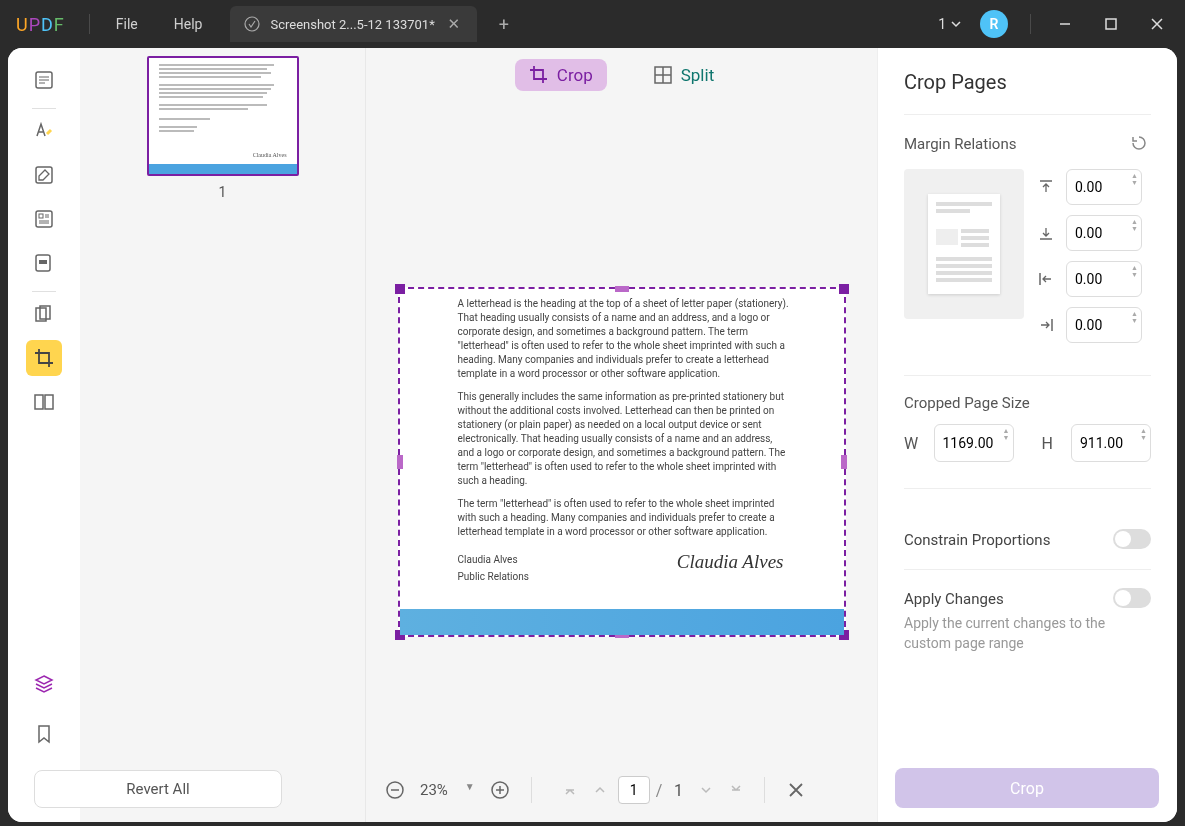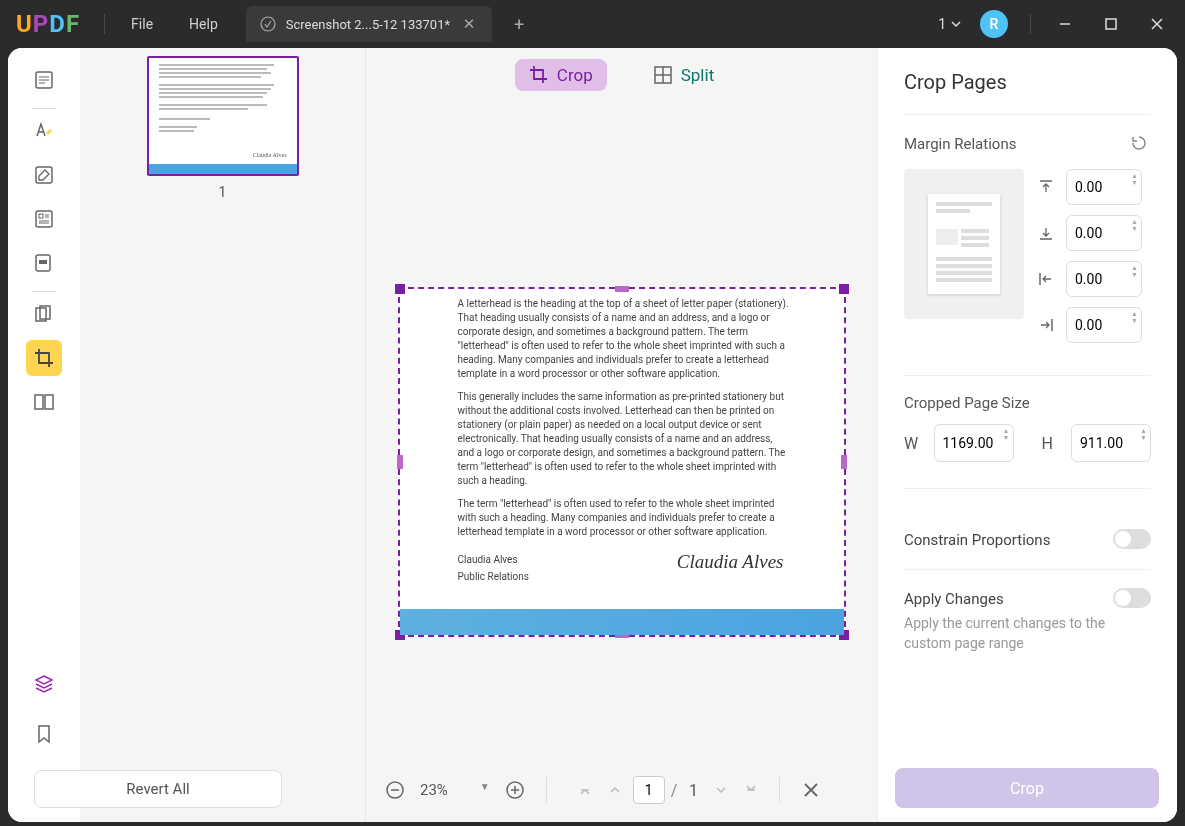--- a/index.html
+++ b/index.html
@@ -1,18 +1,18 @@
 <!DOCTYPE html>
 <html><head>
 <meta charset="utf-8">
 <style>
 *{box-sizing:border-box;margin:0;padding:0;font-family:-apple-system,BlinkMacSystemFont,"Segoe UI",Roboto,sans-serif}
 body{width:1185px;height:826px;background:#2b2b2b;overflow:hidden;position:relative}
 .titlebar{height:48px;background:#2b2b2b;display:flex;align-items:center;color:#d0d0d0;font-size:14px}
-.logo{font-weight:700;font-size:24px;padding:0 16px;letter-spacing:1px}
+.logo{font-weight:400;font-size:18px;padding:0 16px;letter-spacing:1px}
 .logo span:nth-child(1){color:#ffa726}.logo span:nth-child(2){color:#ab47bc}.logo span:nth-child(3){color:#4fc3f7}.logo span:nth-child(4){color:#66bb6a}
 .vdiv{width:1px;height:20px;background:#4a4a4a;margin:0 8px}
 .menu-item{padding:0 18px;cursor:pointer}
 .tab{display:flex;align-items:center;background:#3a3a3a;height:36px;border-radius:6px 6px 0 0;padding:0 14px;margin-left:10px;gap:10px;color:#ddd;font-size:13px}
 .tab-close{width:18px;height:18px;display:flex;align-items:center;justify-content:center;border-radius:3px;cursor:pointer;font-size:15px;color:#aaa}
 .tab-plus{width:30px;height:30px;display:flex;align-items:center;justify-content:center;margin-left:12px;color:#aaa;font-size:18px;cursor:pointer}
 .title-right{margin-left:auto;display:flex;align-items:center;gap:6px;padding-right:8px}
 .page-indicator{color:#ddd;font-size:14px;display:flex;align-items:center;gap:4px;margin-right:12px}
 .avatar{width:28px;height:28px;border-radius:50%;background:#4fc3f7;color:#fff;display:flex;align-items:center;justify-content:center;font-weight:600;margin-right:8px;font-size:14px}
 .win-btn{width:40px;height:40px;display:flex;align-items:center;justify-content:center;color:#ddd;cursor:pointer}
@@ -39,21 +39,21 @@
 .crop-handle{position:absolute;background:#7b1fa2}
 .ch-corner{width:10px;height:10px}
 .ch-side{background:#ba68c8}
 .doc-content{position:absolute;top:8px;left:58px;right:54px;font-size:10px;color:#444;line-height:1.4}
 .doc-content p{margin-bottom:9px}
 .doc-sig{position:absolute;bottom:62px;right:60px;font-family:'Brush Script MT',cursive;font-size:19px;color:#333;font-style:italic}
 .doc-footer{position:absolute;bottom:0;left:0;right:0;height:26px;background:linear-gradient(to right,#5eb0e0,#4ba3e0)}
 .bottom-bar{position:absolute;bottom:10px;left:0;right:0;height:44px;display:flex;align-items:center;padding:0 14px;gap:10px}
 .revert-btn{position:absolute;bottom:14px;left:26px;width:248px;height:38px;background:#fff;border:1px solid #ddd;border-radius:8px;font-size:15px;color:#555;cursor:pointer}
 .icon-btn{width:30px;height:30px;display:flex;align-items:center;justify-content:center;border-radius:4px;cursor:pointer;color:#666}
-.zoom-val{display:flex;align-items:flex-start;gap:32px;color:#555;font-size:15px}
+.zoom-val{display:flex;align-items:flex-start;gap:17px;color:#555;font-size:15px}
 .page-nav{display:flex;align-items:center;gap:6px;margin-left:10px}
 .page-input{width:32px;height:28px;border:1px solid #ccc;border-radius:4px;text-align:center;font-size:14px}
 .page-sep{color:#888}
 .right-panel{width:300px;background:#fff;padding:22px 26px;border-left:1px solid #eee;display:flex;flex-direction:column;overflow-y:auto}
 .panel-title{font-size:20px;color:#333;margin-bottom:24px}
 .section-head{display:flex;align-items:center;justify-content:space-between;margin-bottom:14px}
 .section-title{font-size:15px;color:#555}
 .reset-icon{width:22px;height:22px;cursor:pointer;color:#888}
 .margin-box{display:flex;gap:14px;margin-bottom:22px}
 .margin-preview{width:120px;height:150px;background:#f0f0f0;border-radius:4px;display:flex;align-items:center;justify-content:center}

